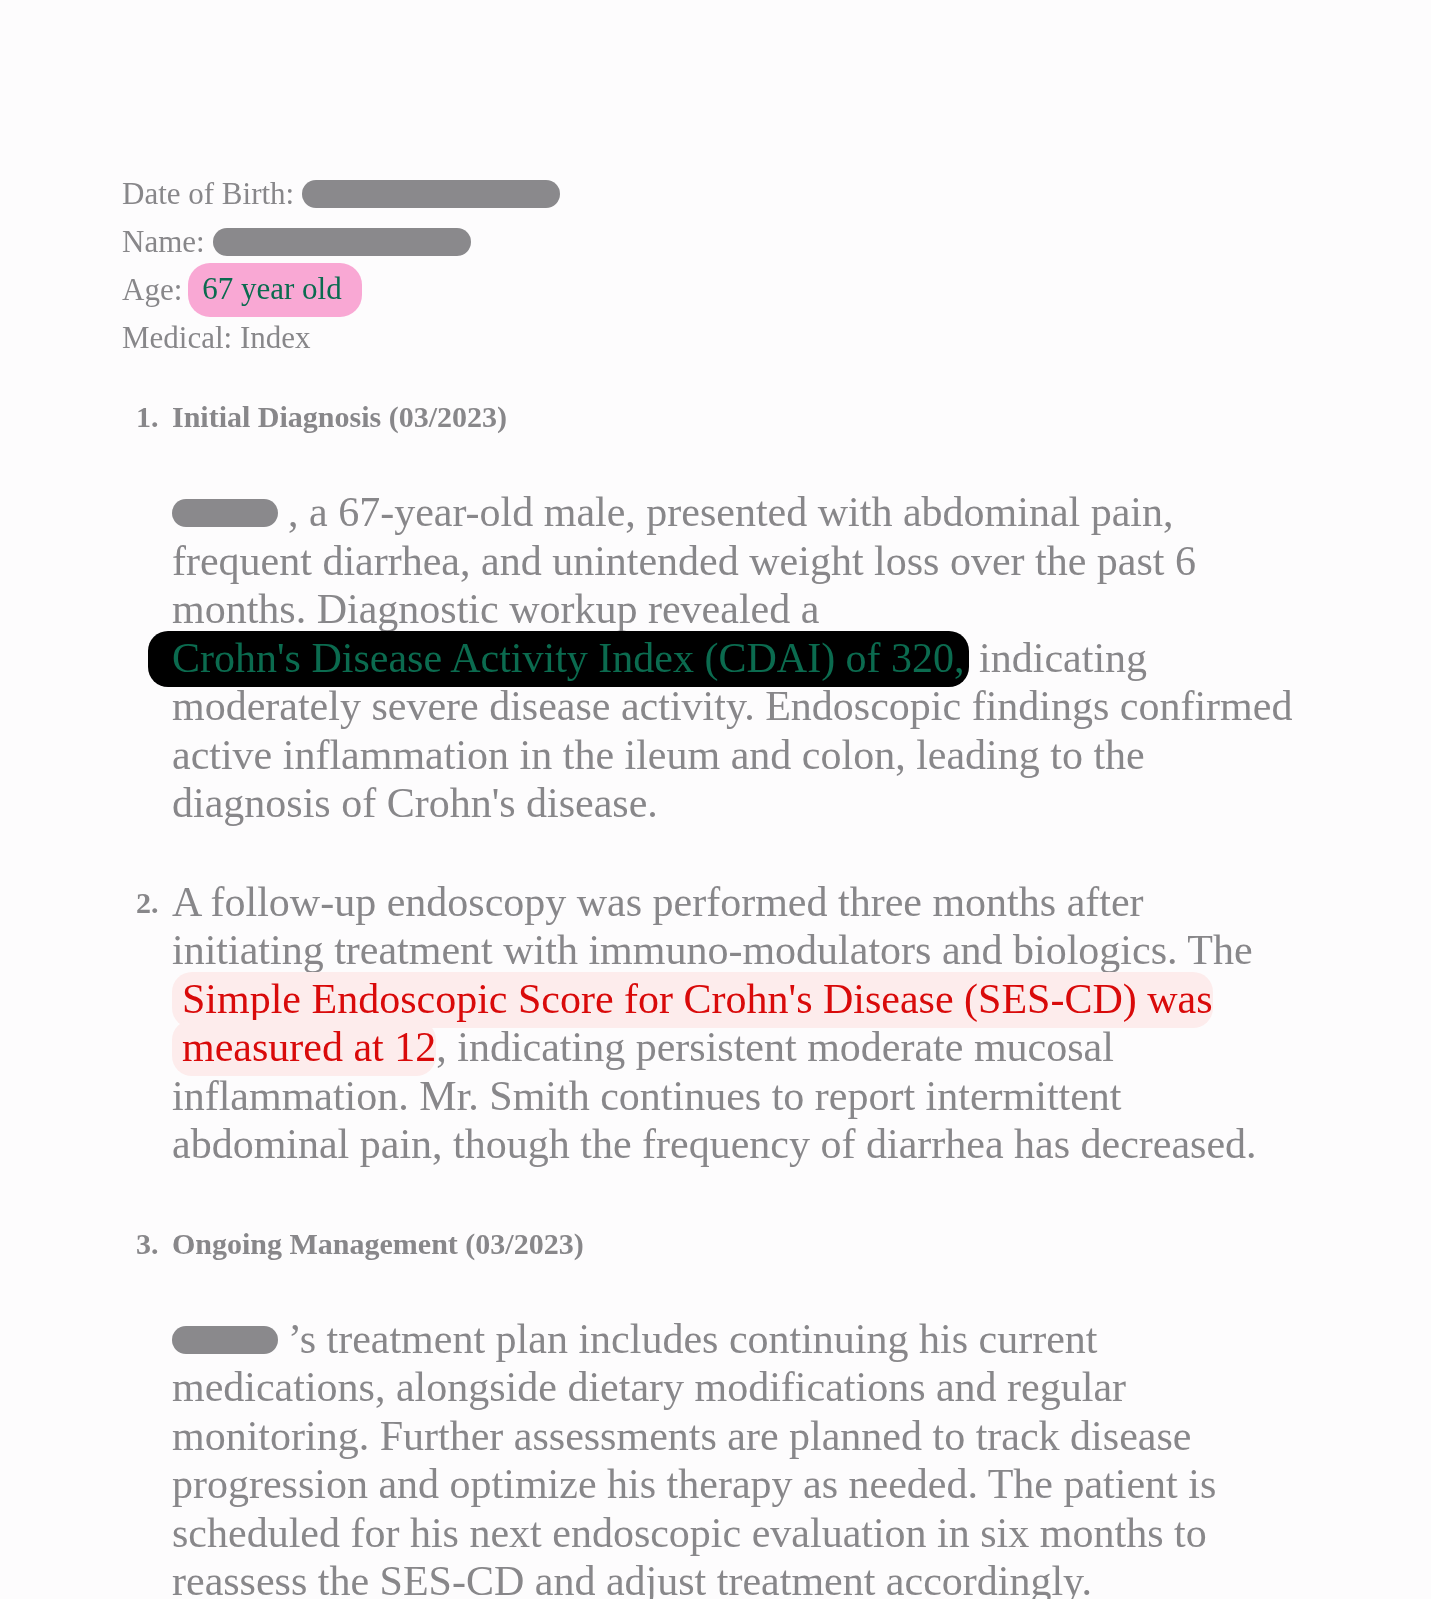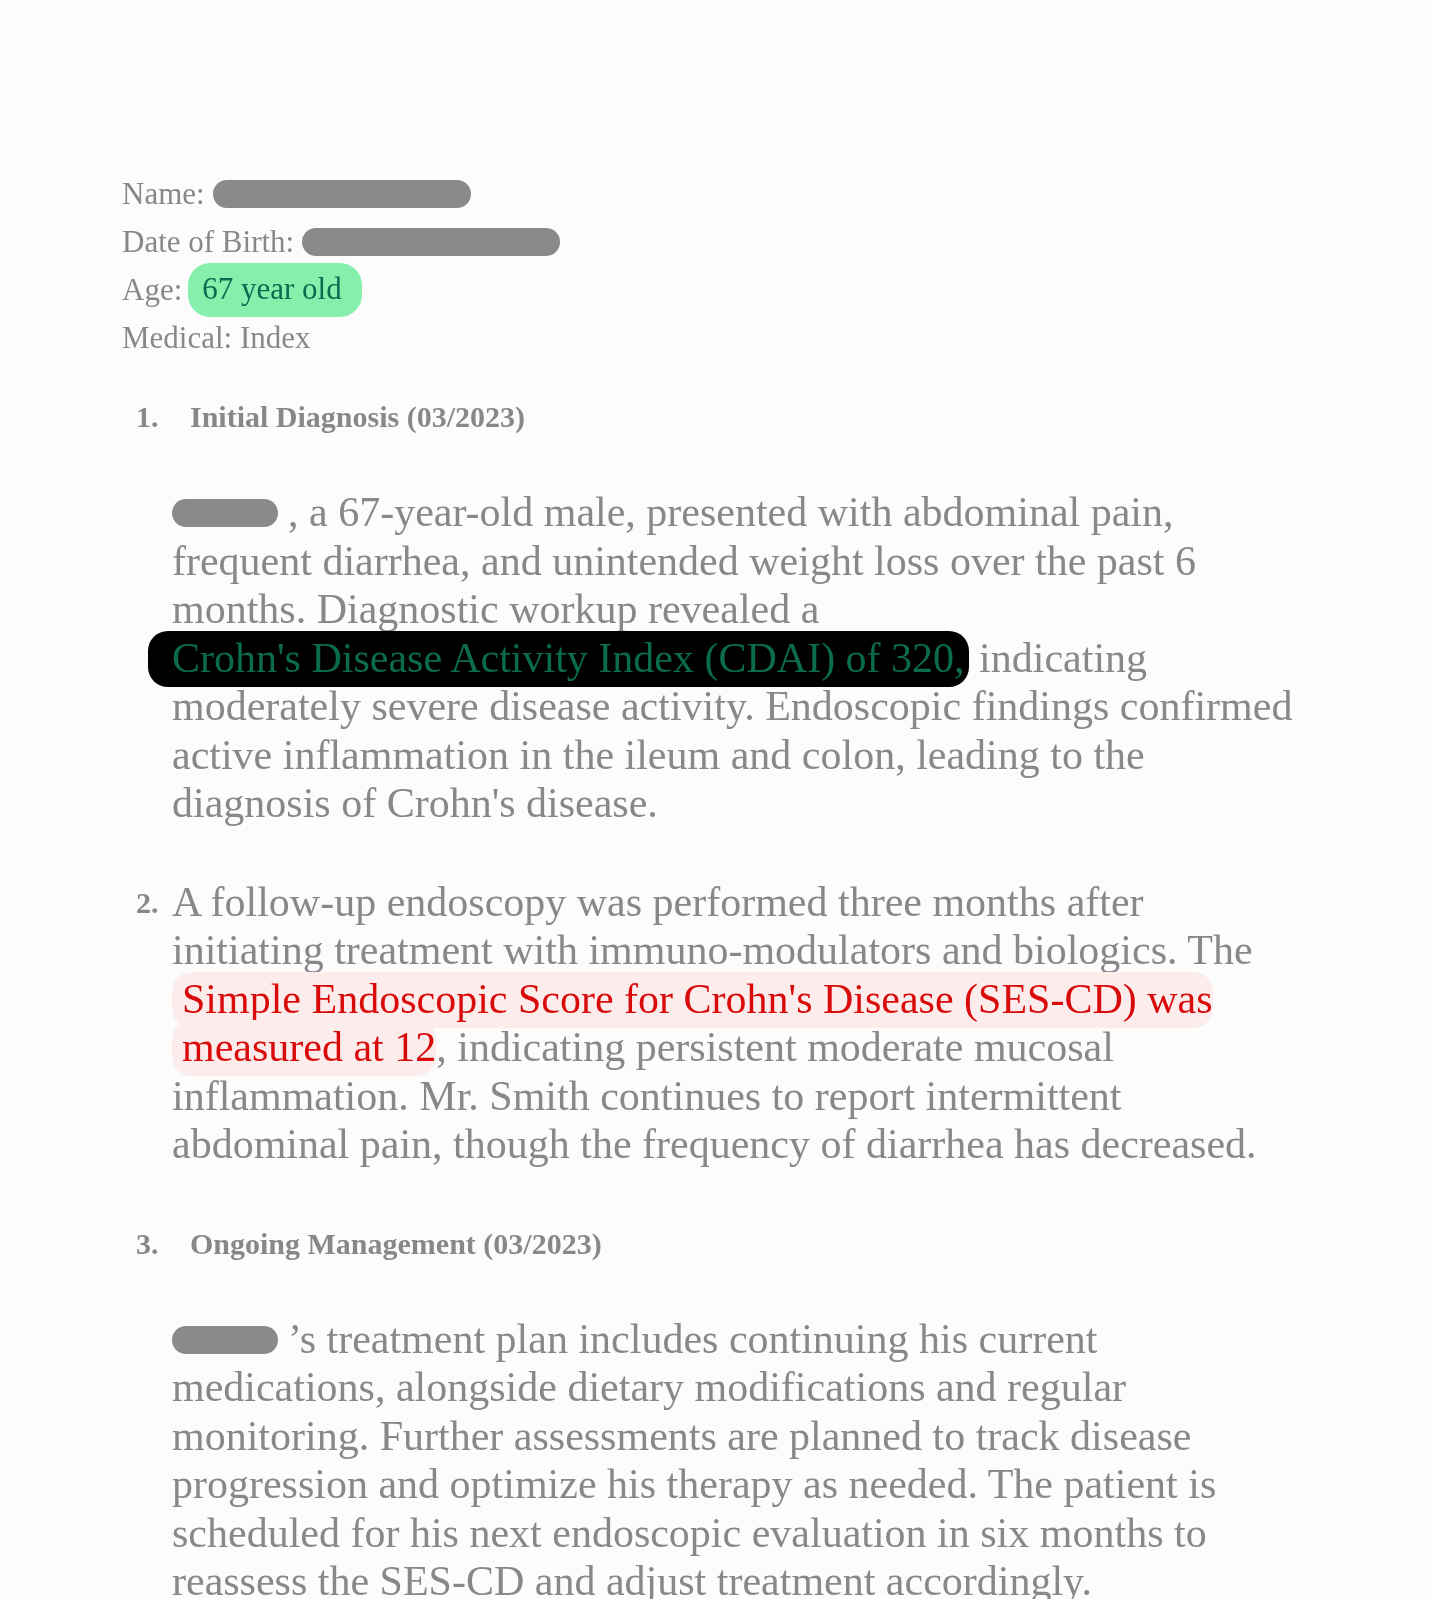--- a/index.html
+++ b/index.html
@@ -44,21 +44,21 @@
     display: inline-block;
     background: #8a898c;
     border-radius: 14px;
     height: 28px;
     vertical-align: middle;
   }
   .redact.name { width: 258px; margin-left: 8px; }
   .redact.dob { width: 258px; margin-left: 8px; }
   .redact.inline { width: 106px; height: 28px; margin-right: 10px; position: relative; top: -3px; }
   .pill-green {
-    background: #86efac;
+    background: #f9a8d4;
     color: #0b6b4f;
     border-radius: 22px;
     padding: 2px 20px 4px 14px;
     margin-left: 6px;
   }
   .hl-green {
     background: #000000;
     color: #0b6b4f;
     border-radius: 20px;
     padding: 4px 4px 6px 24px;
@@ -89,43 +89,42 @@
     font-size: 30px;
     font-weight: bold;
     line-height: 50px;
     color: #88878a;
   }
   .sec-title {
     font-size: 30px;
     font-weight: bold;
     line-height: 50px;
     color: #88878a;
-    margin-left: 18px;
   }
   .sec-body {
     font-size: 42px;
     line-height: 48.5px;
     color: #88878a;
     width: 1130px;
     margin-top: 46px;
   }
 </style>
 </head>
 <body>
 
 <div class="page">
 
   <div class="info">
     <div class="info-row">
+      <span class="label">Date of Birth:</span>
+      <span class="redact dob"></span>
+    </div>
+    <div class="info-row">
       <span class="label">Name:</span>
       <span class="redact name"></span>
-    </div>
-    <div class="info-row">
-      <span class="label">Date of Birth:</span>
-      <span class="redact dob"></span>
     </div>
     <div class="info-row">
       <span class="label">Age:</span>
       <span class="pill-green">67 year old</span>
     </div>
     <div class="info-row">
       <span class="label">Medical:</span>&nbsp;<span class="label">Index</span>
     </div>
   </div>
 

